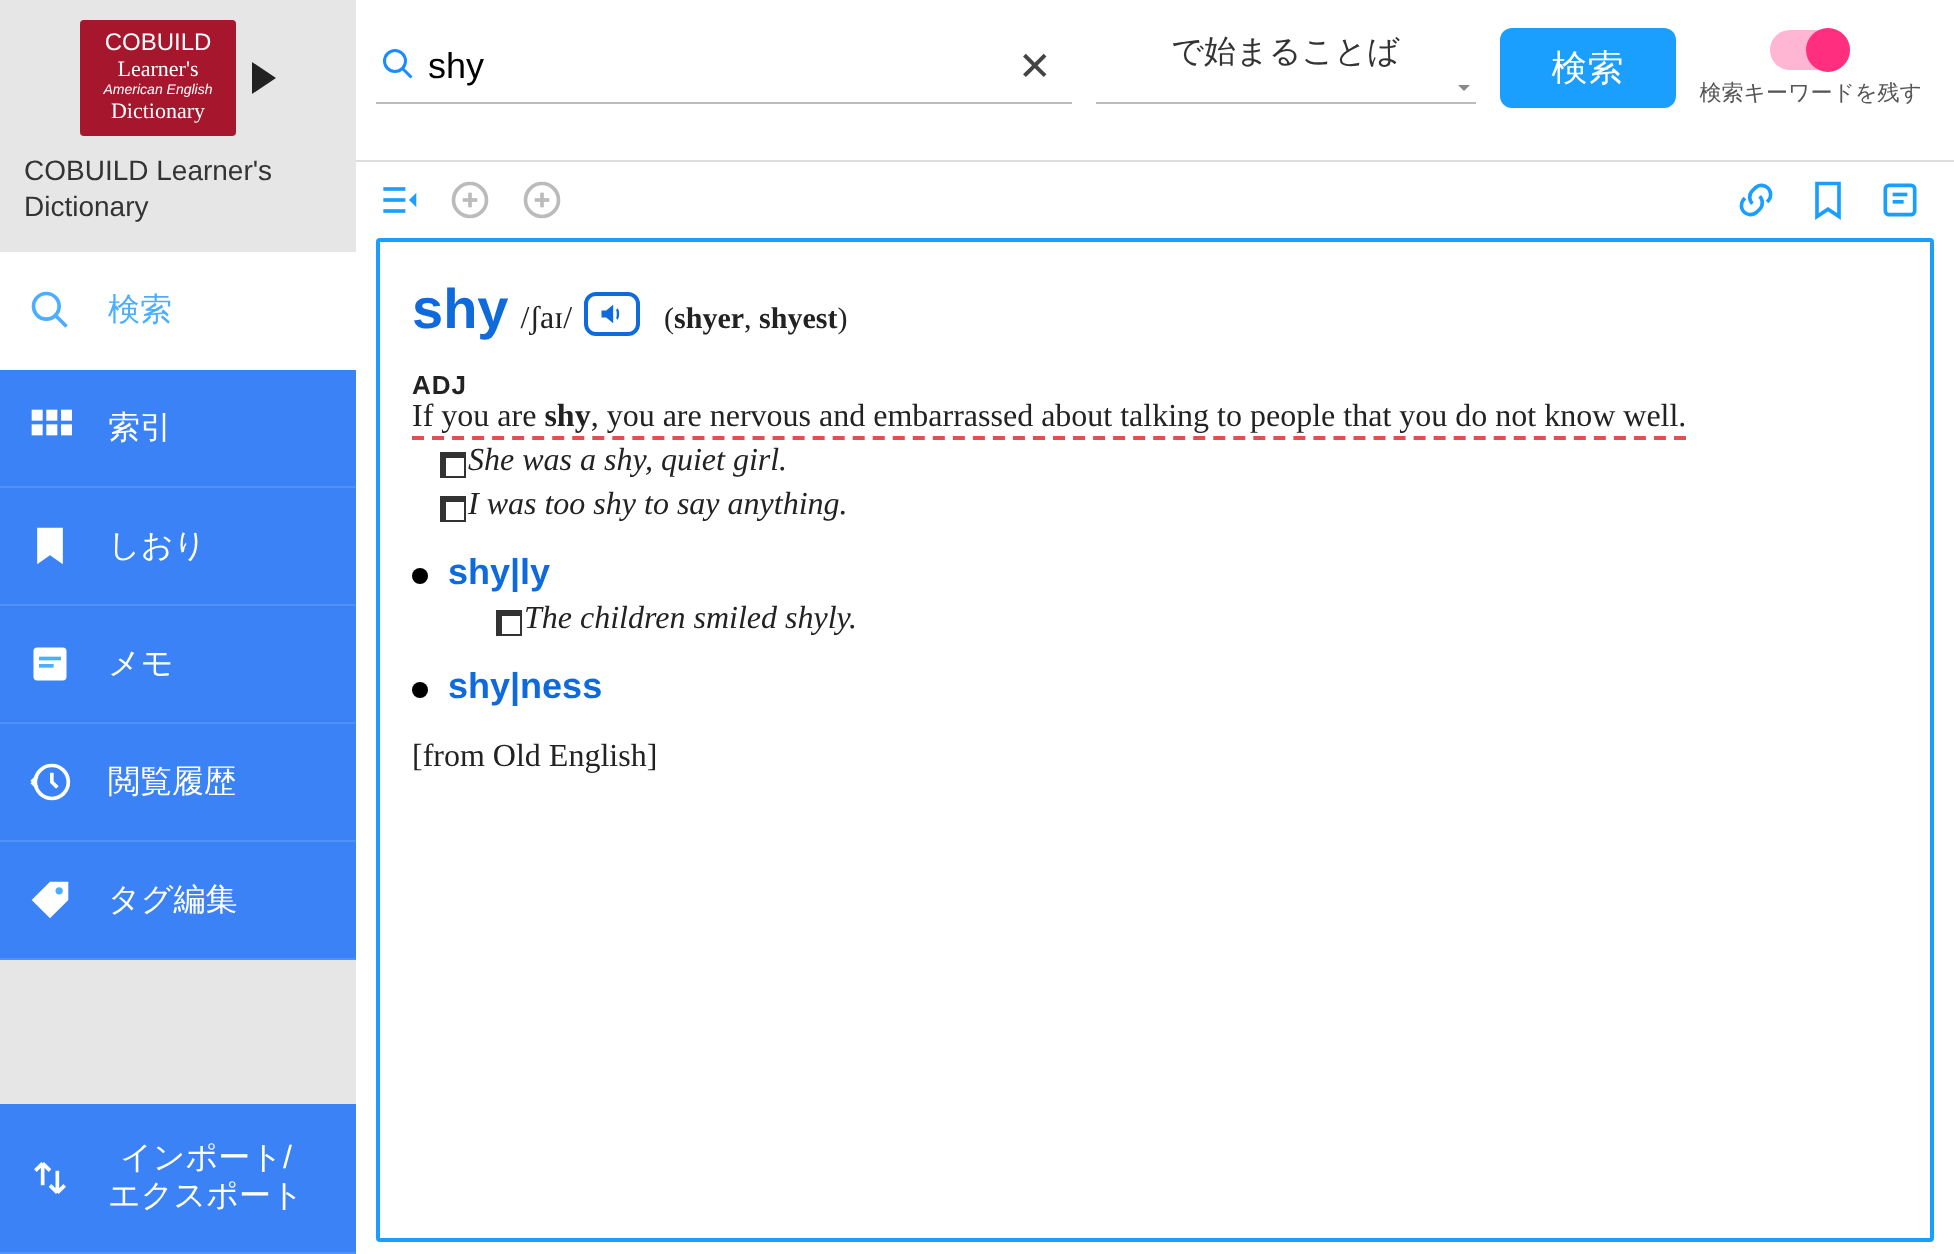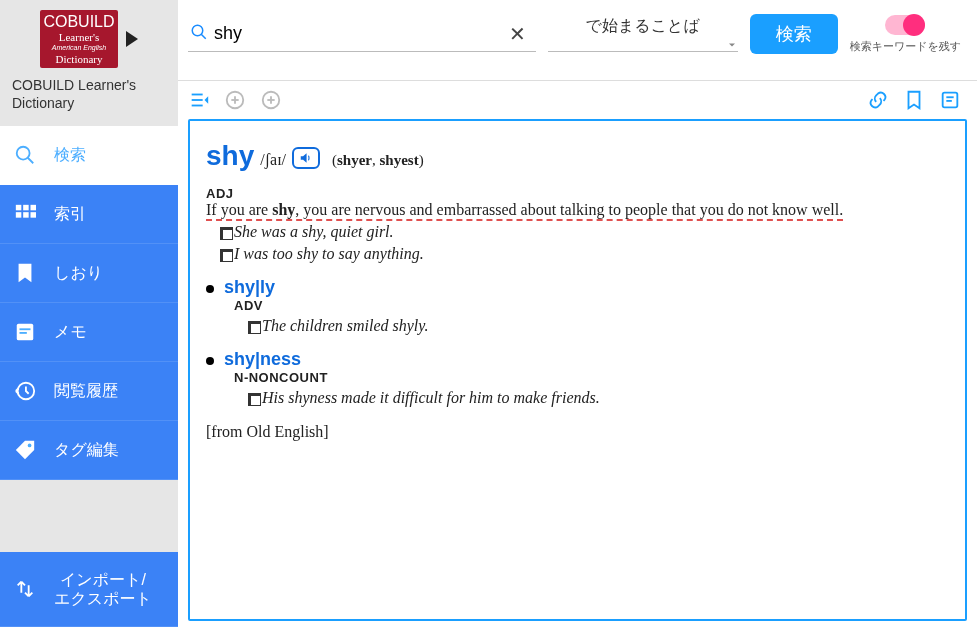--- a/index.html
+++ b/index.html
@@ -26,21 +26,21 @@
 }
 .logo-row { display: flex; align-items: center; justify-content: center; gap: 8px; }
 .logo {
   width: 78px; height: 58px;
   background: #a6172d;
   color: #fff; font-size: 9px;
   display: flex; flex-direction: column; align-items: center; justify-content: center;
   line-height: 1.2;
   border-radius: 2px;
 }
-.logo .l1 { font-size: 16px; }
+.logo .l1 { font-size: 12px; }
 .logo .l2 { font-size: 11px; font-family: Georgia, serif; }
 .logo .l3 { font-size: 7px; font-style: italic; }
 .logo .l4 { font-size: 11px; font-family: Georgia, serif; }
 .play-tri {
   width: 0; height: 0;
   border-left: 12px solid #222;
   border-top: 8px solid transparent;
   border-bottom: 8px solid transparent;
 }
 .logo-caption { font-size: 14px; color: #333; margin-top: 8px; line-height: 1.3; text-align: left; padding-left: 4px; }
@@ -349,30 +349,25 @@
           <span class="underline-dash"><span>If you are </span><span class="bw">shy</span><span>, you are nervous and embarrassed about talking to people that you do not know well.</span></span>
         </div>
         <div class="ex">She was a shy, quiet girl.</div>
         <div class="ex">I was too shy to say anything.</div>
 
         <div class="deriv">
           <span class="bullet"></span>
           <span class="deriv-head">shy|ly</span>
         </div>
         <div class="deriv-body">
-          <div class="pos">ADV</div>
           <div class="ex">The children smiled shyly.</div>
         </div>
 
         <div class="deriv">
           <span class="bullet"></span>
           <span class="deriv-head">shy|ness</span>
         </div>
-        <div class="deriv-body">
-          <div class="pos">N-NONCOUNT</div>
-          <div class="ex">His shyness made it difficult for him to make friends.</div>
-        </div>
 
         <div class="etym">[from Old English]</div>
       </div>
     </div>
   </div>
 </div>
 
 </body></html>

